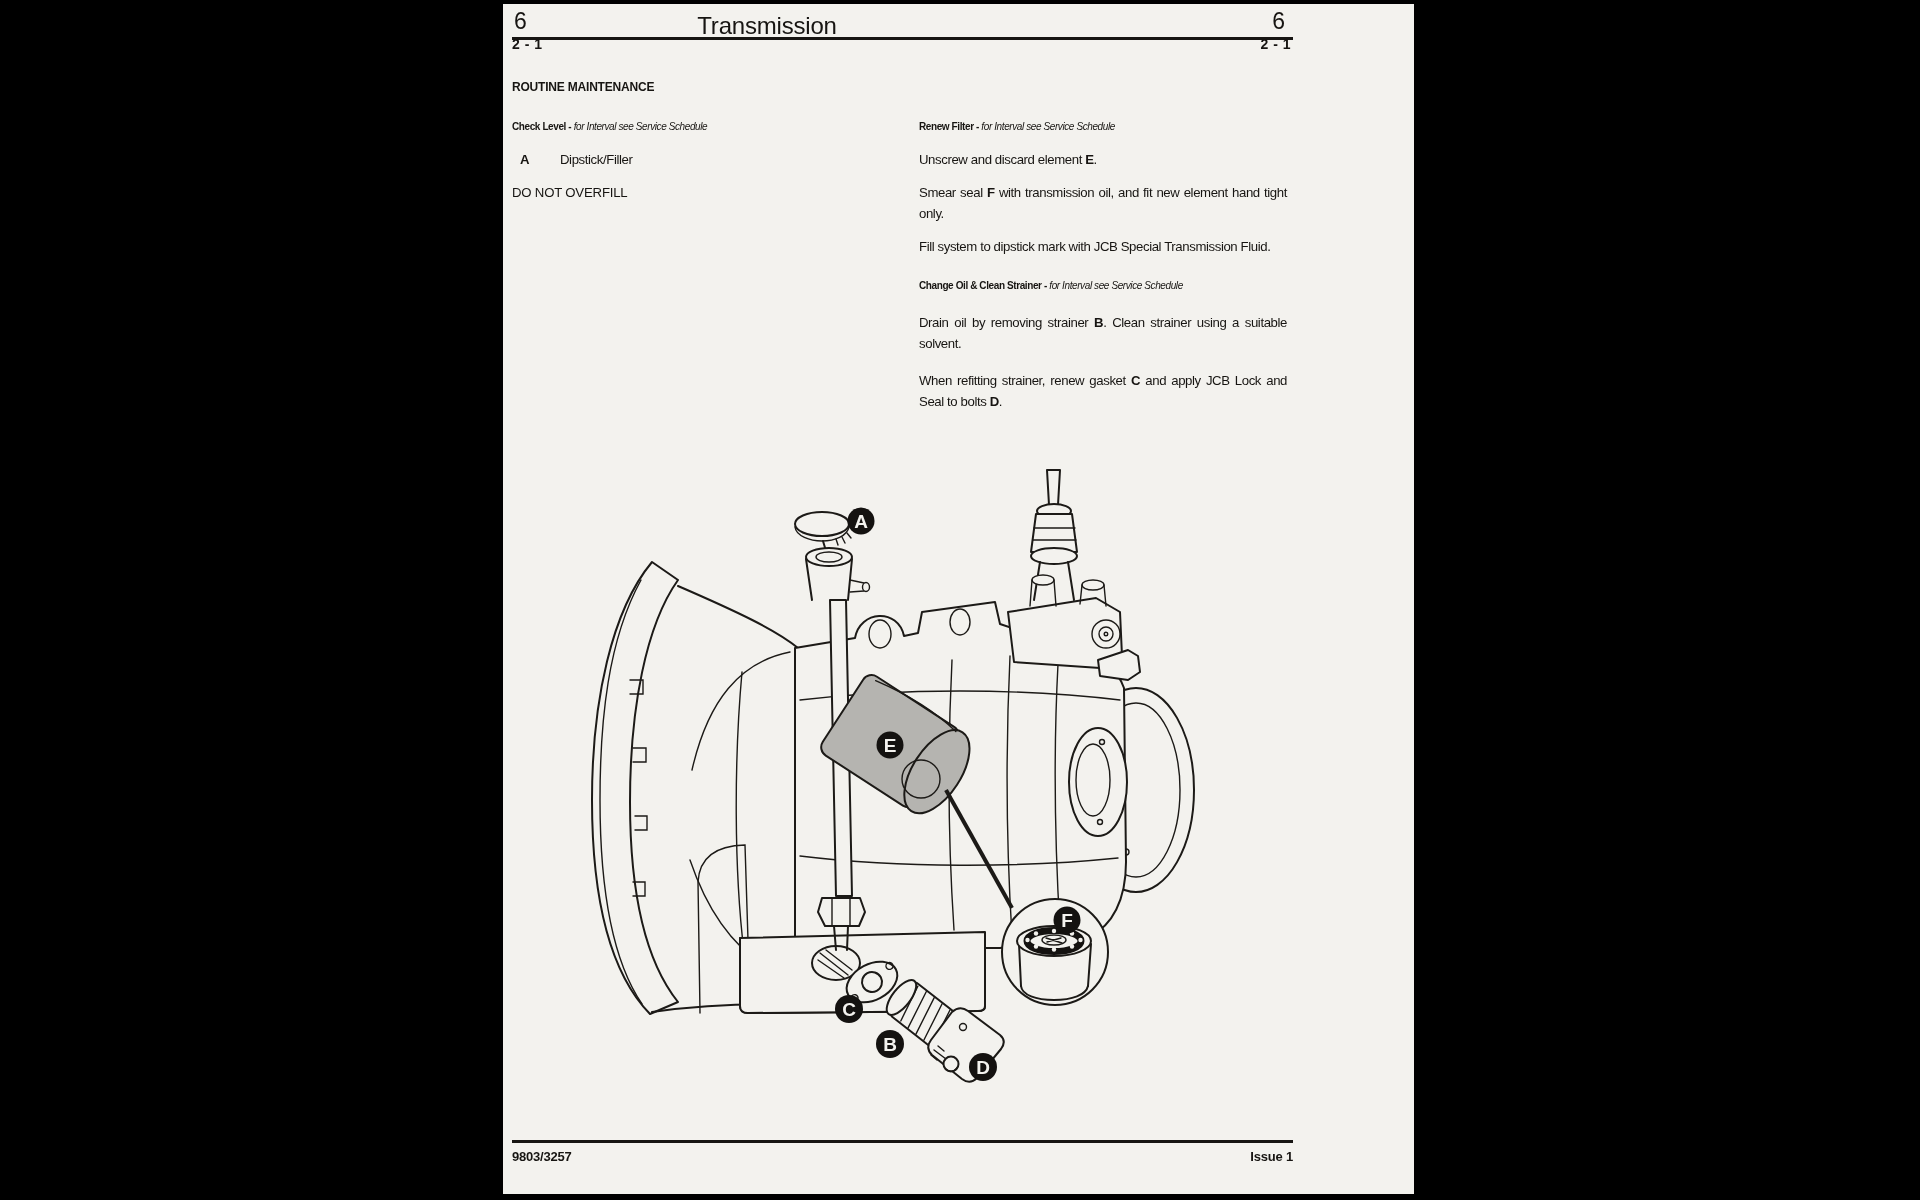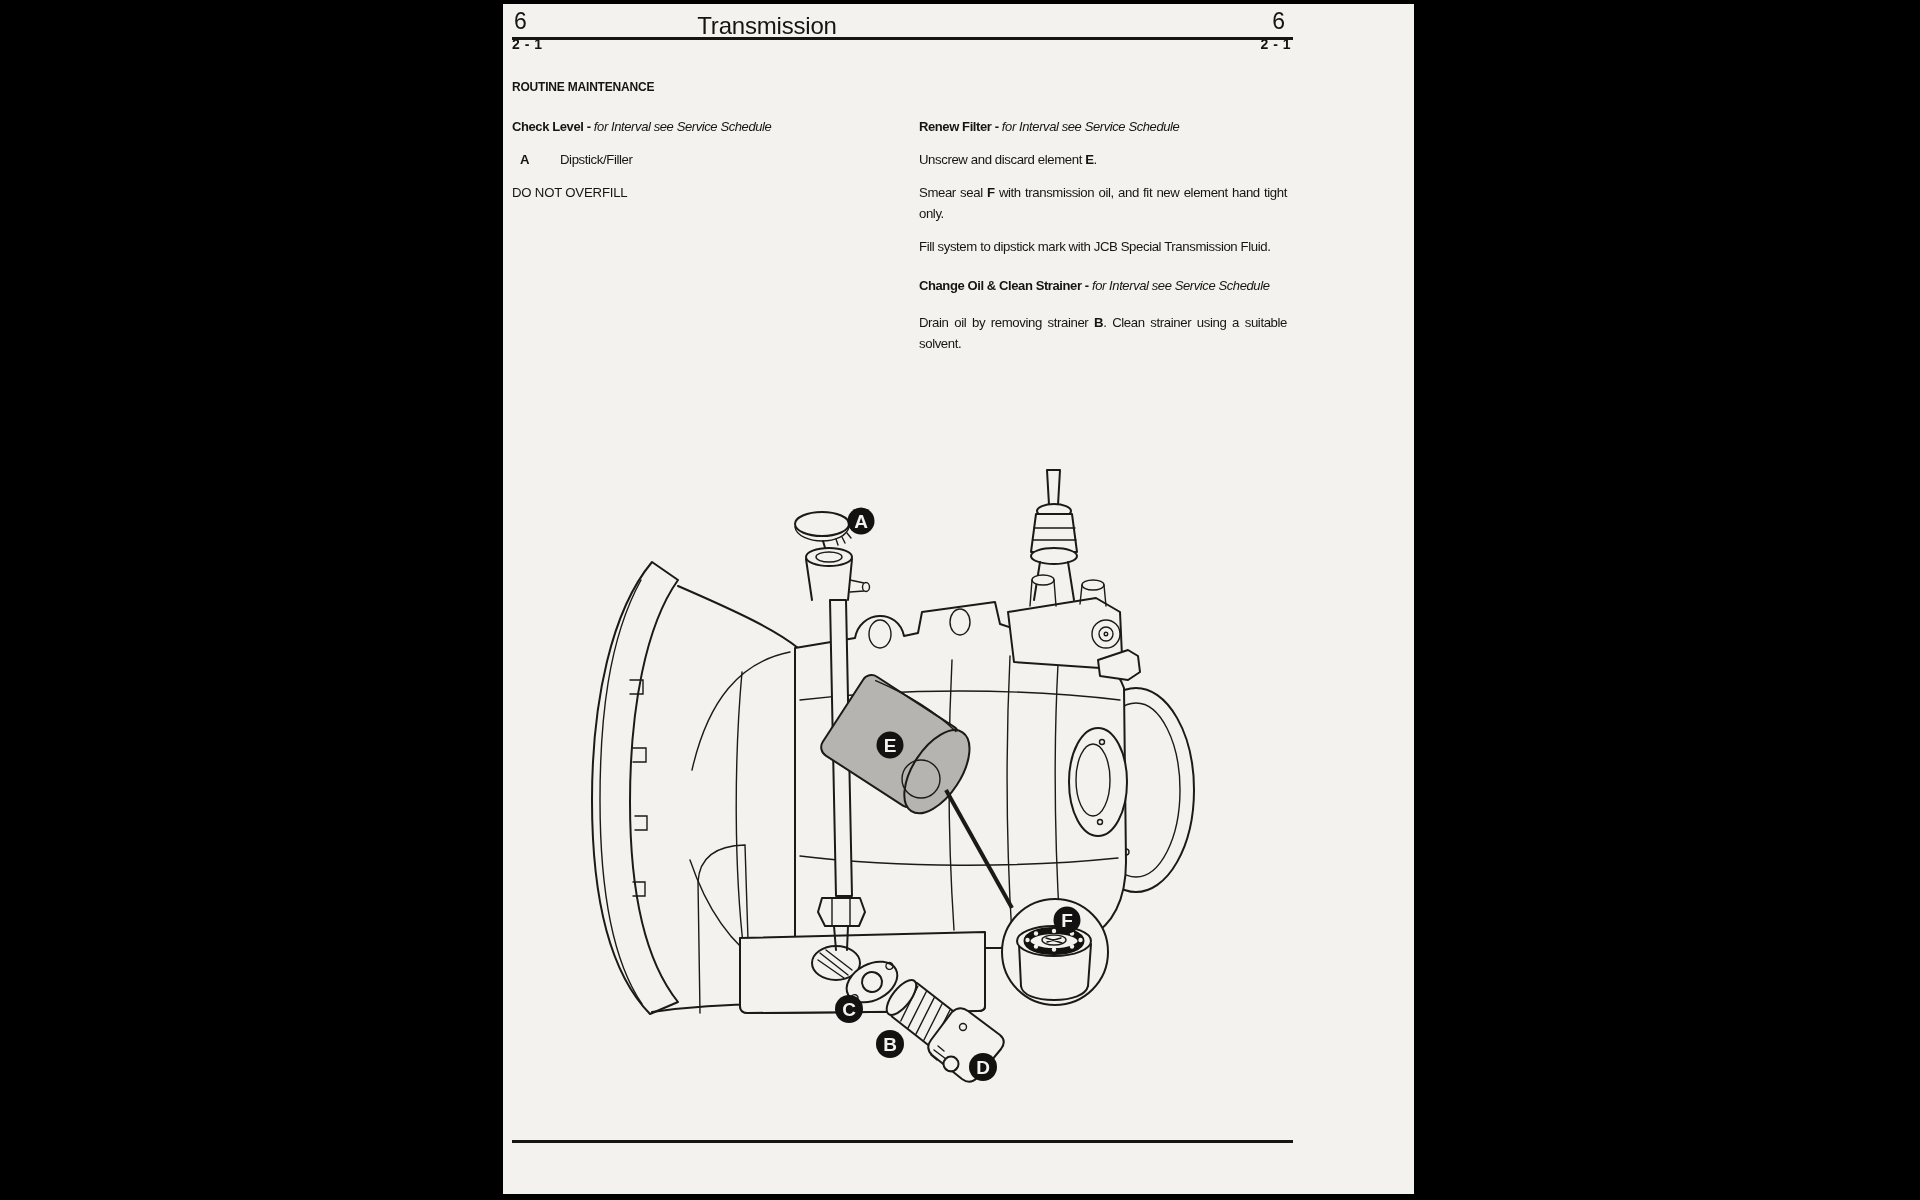--- a/index.html
+++ b/index.html
@@ -18,21 +18,21 @@
   .h-sec-left{left:0;}
   .h-sec-right{right:2px;}
 
   
   .section-heading{position:absolute;left:9px;top:76px;font-size:12px;font-weight:bold;letter-spacing:-0.2px;}
   .col{position:absolute;top:112px;width:368px;font-size:13.2px;line-height:21px;letter-spacing:-0.4px;}
   .col-left{left:9px;}
   .col-right{left:416px;}
   .block{margin:0 0 12px 0;}
   .para{text-align:justify;}
-  .sub-heading{font-size:13px;}
+  .sub-heading{font-size:10px;}
   .seg-b{font-weight:bold;}
   .seg-i{font-style:italic;}
   .item-row{display:flex;}
   .item-letter{font-weight:bold;width:40px;flex:0 0 40px;padding-left:8px;}
   .warning{letter-spacing:-0.2px;}
 
   
   .diagram{position:absolute;left:75px;top:451px;}
   .ln{stroke:#1c1a17;fill:none;stroke-width:2;stroke-linecap:round;stroke-linejoin:round;}
   .ln-thin{stroke:#1c1a17;fill:none;stroke-width:1.4;stroke-linecap:round;}
@@ -72,20 +72,21 @@
       <div class="block warning">DO NOT OVERFILL</div>
     </div>
 
     <div class="col col-right">
       <div class="block sub-heading"><span class="seg-b">Renew Filter</span><span class="seg-b"> - </span><span class="seg-i">for Interval see Service Schedule</span></div>
       <div class="block para"><span>Unscrew and discard element </span><span class="seg-b">E</span><span>.</span></div>
       <div class="block para"><span>Smear seal </span><span class="seg-b">F</span><span> with transmission oil, and fit new element hand tight only.</span></div>
       <div class="block para">Fill system to dipstick mark with JCB Special Transmission Fluid.</div>
       <div class="block sub-heading para" style="margin-top:18px;"><span class="seg-b">Change Oil &amp; Clean Strainer</span><span class="seg-b"> - </span><span class="seg-i">for Interval see Service Schedule</span></div>
       <div class="block para" style="margin-top:16px;"><span>Drain oil by removing strainer </span><span class="seg-b">B</span><span>. Clean strainer using a suitable solvent.</span></div>
+      <div class="block para" style="margin-top:16px;"><span>When refitting strainer, renew gasket </span><span class="seg-b">C</span><span> and apply JCB Lock and Seal to bolts </span><span class="seg-b">D</span><span>.</span></div>
     </div>
 
     <svg class="diagram" width="665" height="650" viewBox="578 455 665 650" xmlns="http://www.w3.org/2000/svg">
 
       <g>
         <path class="ln fp" d="M 652 562 C 612 610 592 700 592 800 C 592 905 612 975 650 1014 L 678 1002 C 646 962 630 895 630 802 C 630 708 646 625 678 580 Z"></path>
         <path class="ln-thin" d="M 641 580 C 608 640 600 720 600 800 C 600 890 612 960 642 1004"></path>
         <path class="ln-thin" d="M 630 680 h 13 v 14 h -13 M 633 748 h 13 v 14 h -13 M 635 816 h 12 v 14 h -12 M 633 882 h 12 v 14 h -12"></path>
 
         <path class="ln" d="M 678 586 C 738 612 776 630 798 648"></path>
@@ -236,16 +237,20 @@
         <text class="callout-letter" x="890" y="1051">B</text>
       </g>
       <g>
         <circle class="callout-circle" cx="983" cy="1067" r="14"></circle>
         <text class="callout-letter" x="983" y="1074">D</text>
       </g>
     </svg>
 
     <div class="page-footer">
       <div class="f-rule"></div>
+      <div class="f-row">
+        <span>9803/3257</span>
+        <span>Issue 1</span>
+      </div>
     </div>
 
   </div>
 </div>
 
 </body></html>

